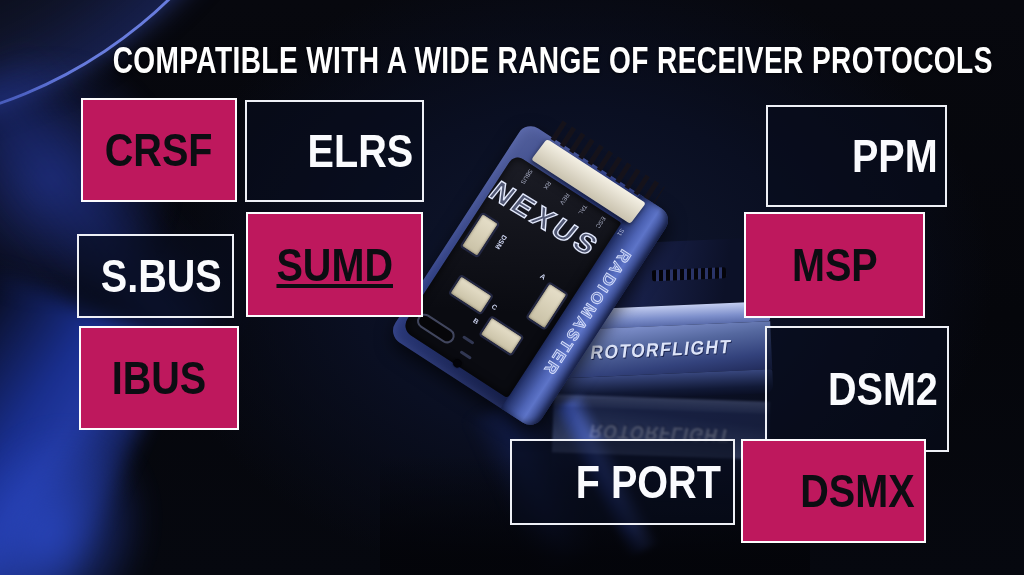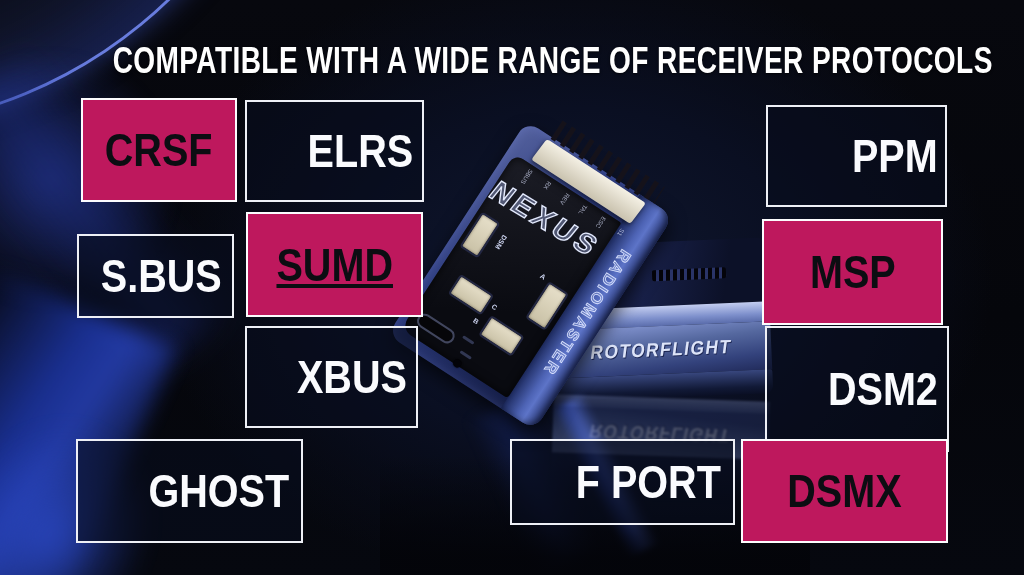--- a/index.html
+++ b/index.html
@@ -200,28 +200,28 @@
   .proto.dark{background:rgba(8,13,29,.62);color:#fafbfe;justify-content:flex-end;}
   .proto span{
     position:relative;font-weight:700;font-size:46px;white-space:nowrap;
     transform:scaleX(.86);transform-origin:center;letter-spacing:0;
   }
   .p-crsf {left:81px; top:98px; width:156px;height:104px;}
   .p-elrs {left:245px;top:100px;width:179px;height:102px;}
   .p-ppm  {left:766px;top:105px;width:181px;height:102px;}
   .p-sbus {left:77px; top:200px;width:157px;height:84px;margin-top:34px;}
   .p-sumd {left:246px;top:212px;width:177px;height:105px;text-decoration:underline;}
-  .p-msp  {left:762px;top:212px;width:181px;height:106px;margin-top:7px;}
+  .p-msp  {left:744px;top:212px;width:181px;height:106px;}
   .p-ibus {left:79px; top:326px;width:160px;height:104px;}
   .p-xbus {left:245px;top:326px;width:173px;height:102px;}
   .p-dsm2 {left:765px;top:326px;width:184px;height:126px;}
   .p-ghost{left:76px; top:439px;width:227px;height:104px;}
   .p-exbus{left:311px;top:439px;width:194px;height:104px;}
   .p-fport{left:510px;top:439px;width:225px;height:86px;}
-  .p-dsmx {left:741px;top:439px;width:207px;height:104px;}
+  .p-dsmx {left:741px;top:439px;width:185px;height:104px;justify-content:flex-end;}
 </style>
 </head>
 <body>
 
 <div class="stage">
 
   <div class="bg-base"></div>
   <div class="corner-disc"></div>
   <div class="glow-under-arc"></div>
   <div class="band-mid-left"></div>
@@ -295,29 +295,26 @@
     </div>
   <div class="proto dark  p-sbus">
       <span>S.BUS</span>
     </div>
   <div class="proto light p-sumd">
       <span>SUMD</span>
     </div>
   <div class="proto light p-msp">
       <span>MSP</span>
     </div>
-  <div class="proto dark  p-xbus">
-      <span>XBUS</span>
+  <div class="proto light p-ibus">
+      <span>IBUS</span>
     </div>
   <div class="proto dark  p-dsm2">
       <span>DSM2</span>
     </div>
-  <div class="proto dark  p-ghost">
-      <span>GHOST</span>
-    </div>
   <div class="proto dark  p-fport">
       <span>F PORT</span>
     </div>
   <div class="proto light p-dsmx">
       <span>DSMX</span>
     </div>
 
 </div>
 
 </body></html>

